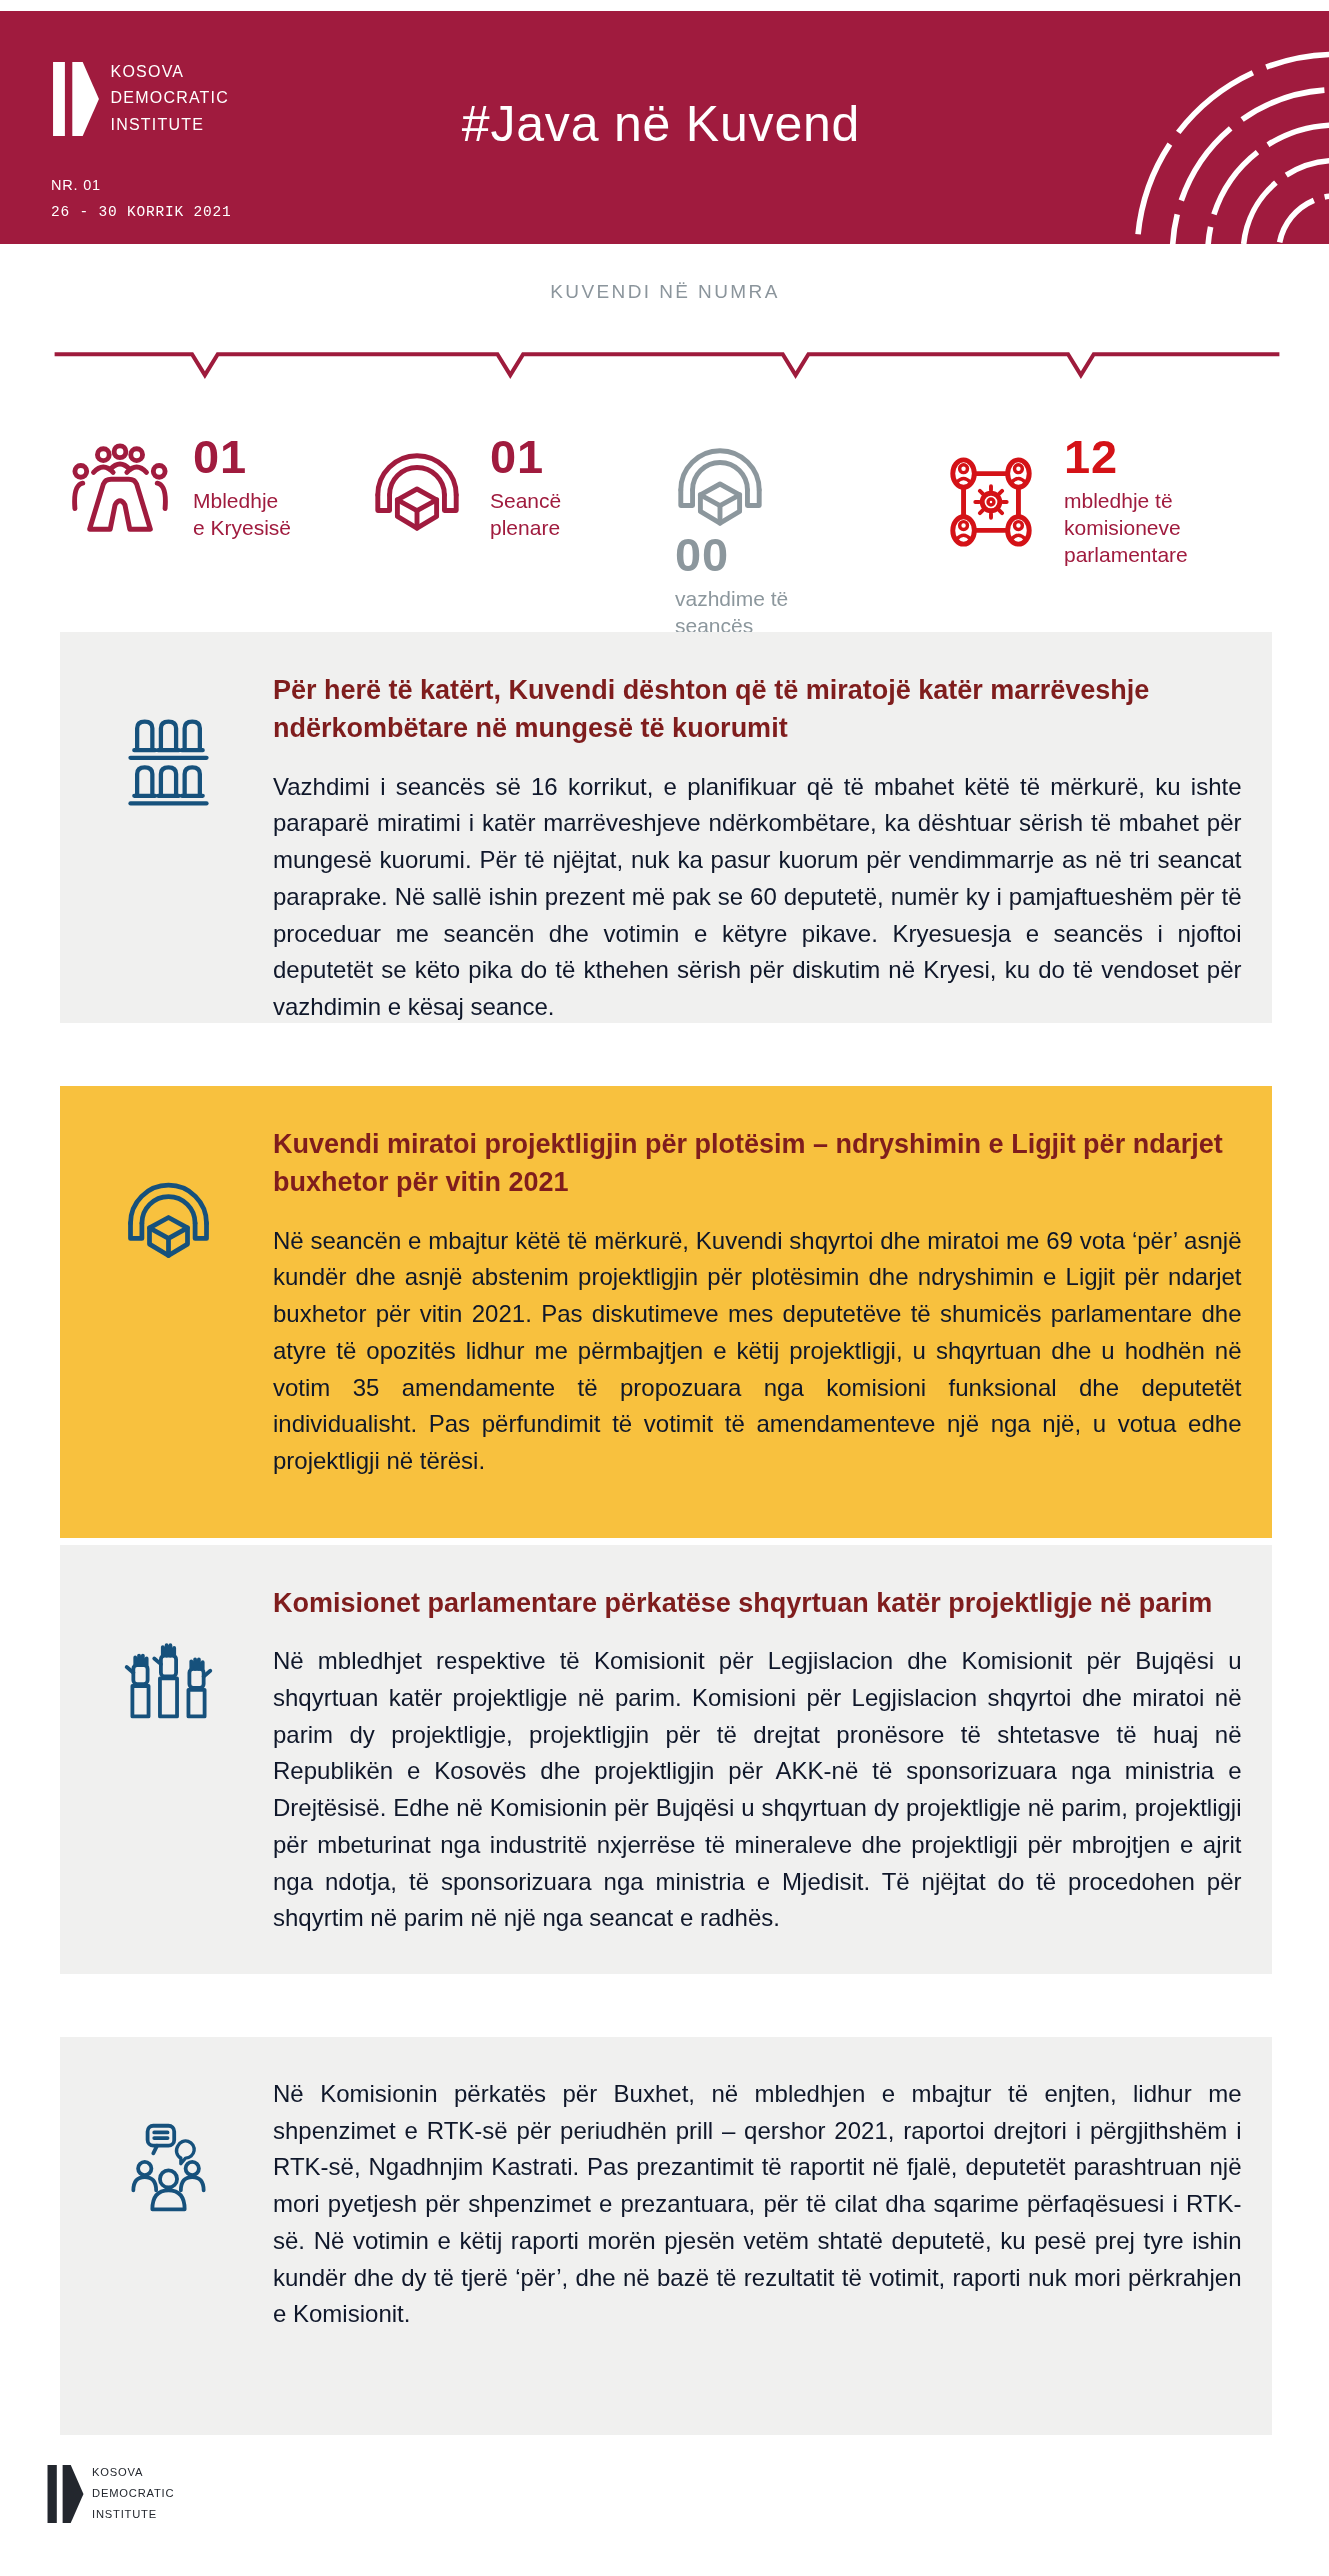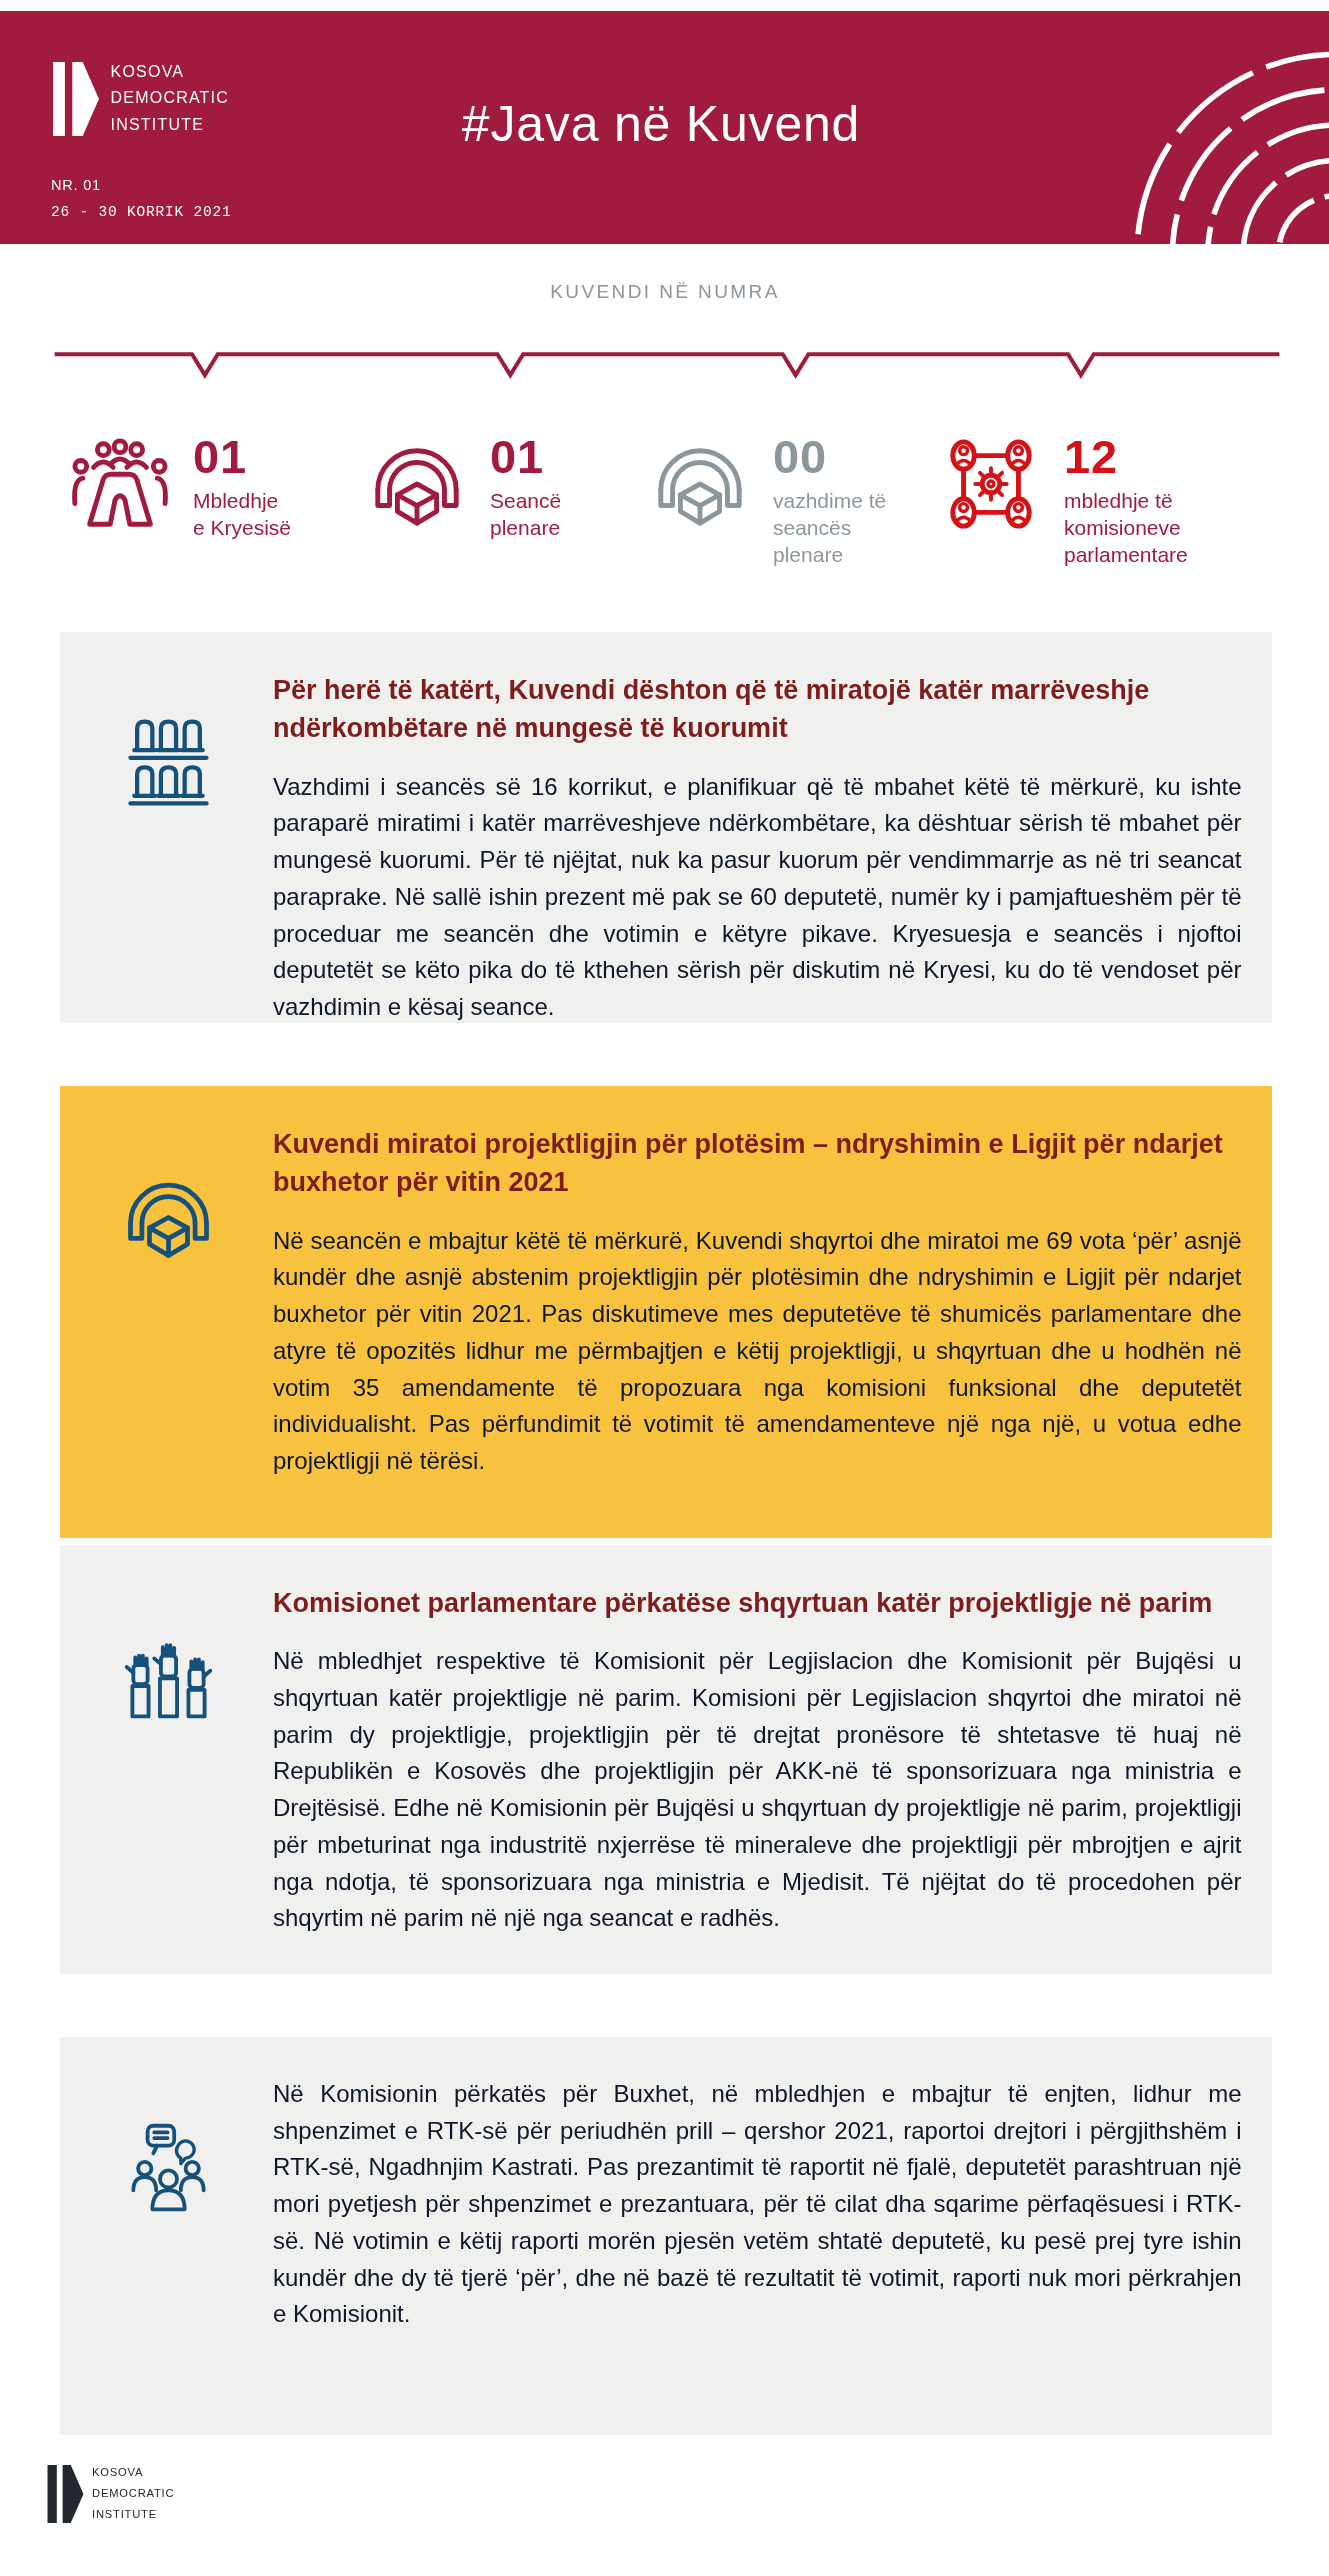--- a/index.html
+++ b/index.html
@@ -29,24 +29,24 @@
   .header-arcs { position:absolute; right:0; top:0; width:201px; height:233px; }
 
   
   .section-title {
     position:absolute; left:0; top:281px; width:1330px; text-align:center;
     color:#8b959c; font-size:19px; letter-spacing:2.4px; font-weight:400;
   }
   .divider { position:absolute; left:53px; top:351px; width:1228px; height:29px; }
 
   
-  .stat { position:absolute; top:435px; display:flex; align-items:flex-start; }
+  .stat { position:absolute; top:435px; display:flex; align-items:center; }
   .stat-1 { left:71px; }
   .stat-2 { left:368px; }
-  .stat-3 { left:651px; }
+  .stat-3 { left:651px;flex-direction:column; }
   .stat-4 { left:942px; }
   .stat-icon { width:98px; height:98px; flex:0 0 auto; }
   .stat-text { margin-left:24px; margin-top:-1.6px; }
   .stat-value { font-size:47px; font-weight:bold; line-height:1; letter-spacing:0.8px; }
   .stat-label { font-size:21px; line-height:1.28; margin-top:8px; white-space:pre-line; }
   .c-maroon { color:#a01b3e; }
   .c-gray   { color:#8c979d; }
   .c-red    { color:#d41217; }
 
   

